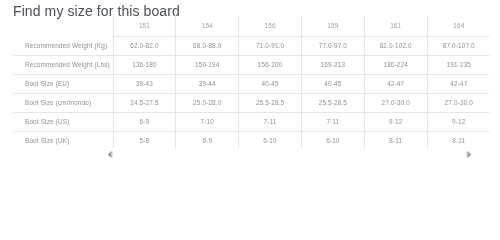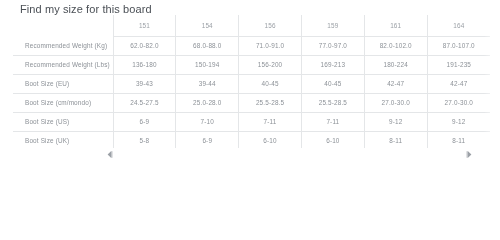--- a/index.html
+++ b/index.html
@@ -16,23 +16,23 @@
   }
   .panel {
     position: relative;
     width: 500px;
     height: 165px;
     box-sizing: border-box;
     padding: 0;
   }
   .title {
     position: absolute;
-    left: 20px;
+    left: 13px;
     top: 3px;
-    font-size: 11px;
+    font-size: 14px;
     color: #4a4f55;
     letter-spacing: 0.1px;
     white-space: nowrap;
   }
   .table-wrap {
     position: absolute;
     left: 13px;
     top: 15px;
     width: 477px;
     height: 133px;

